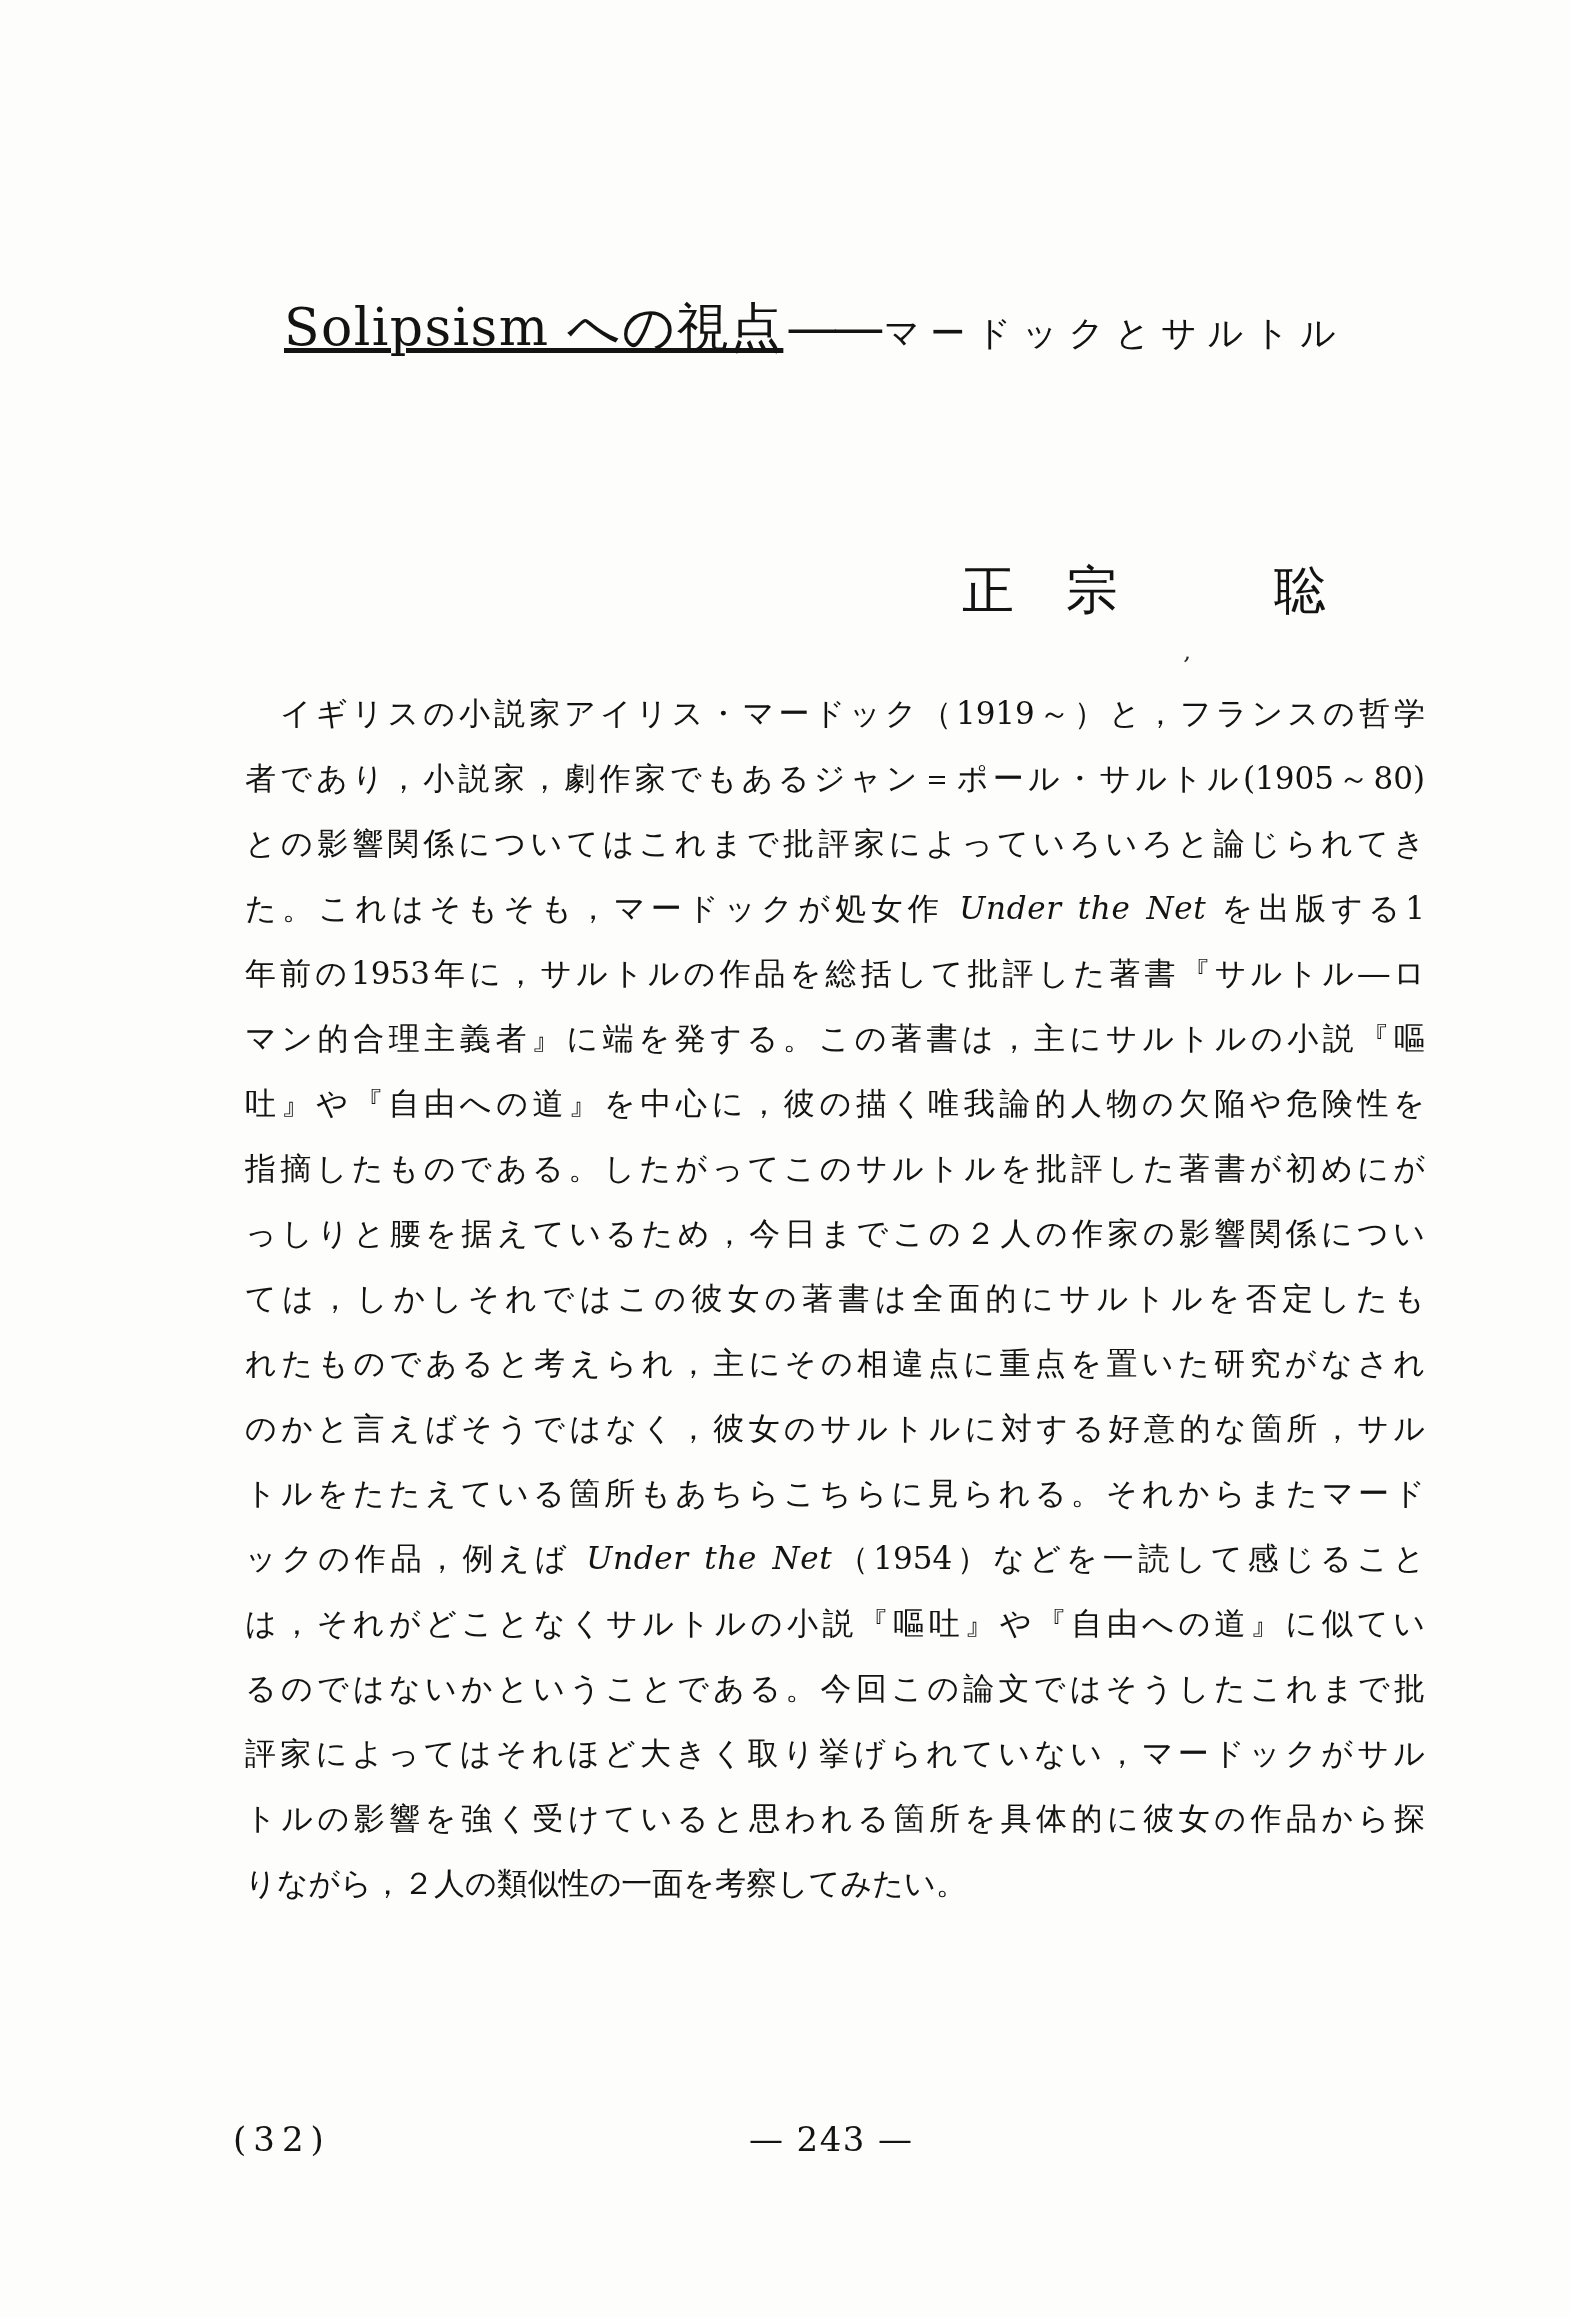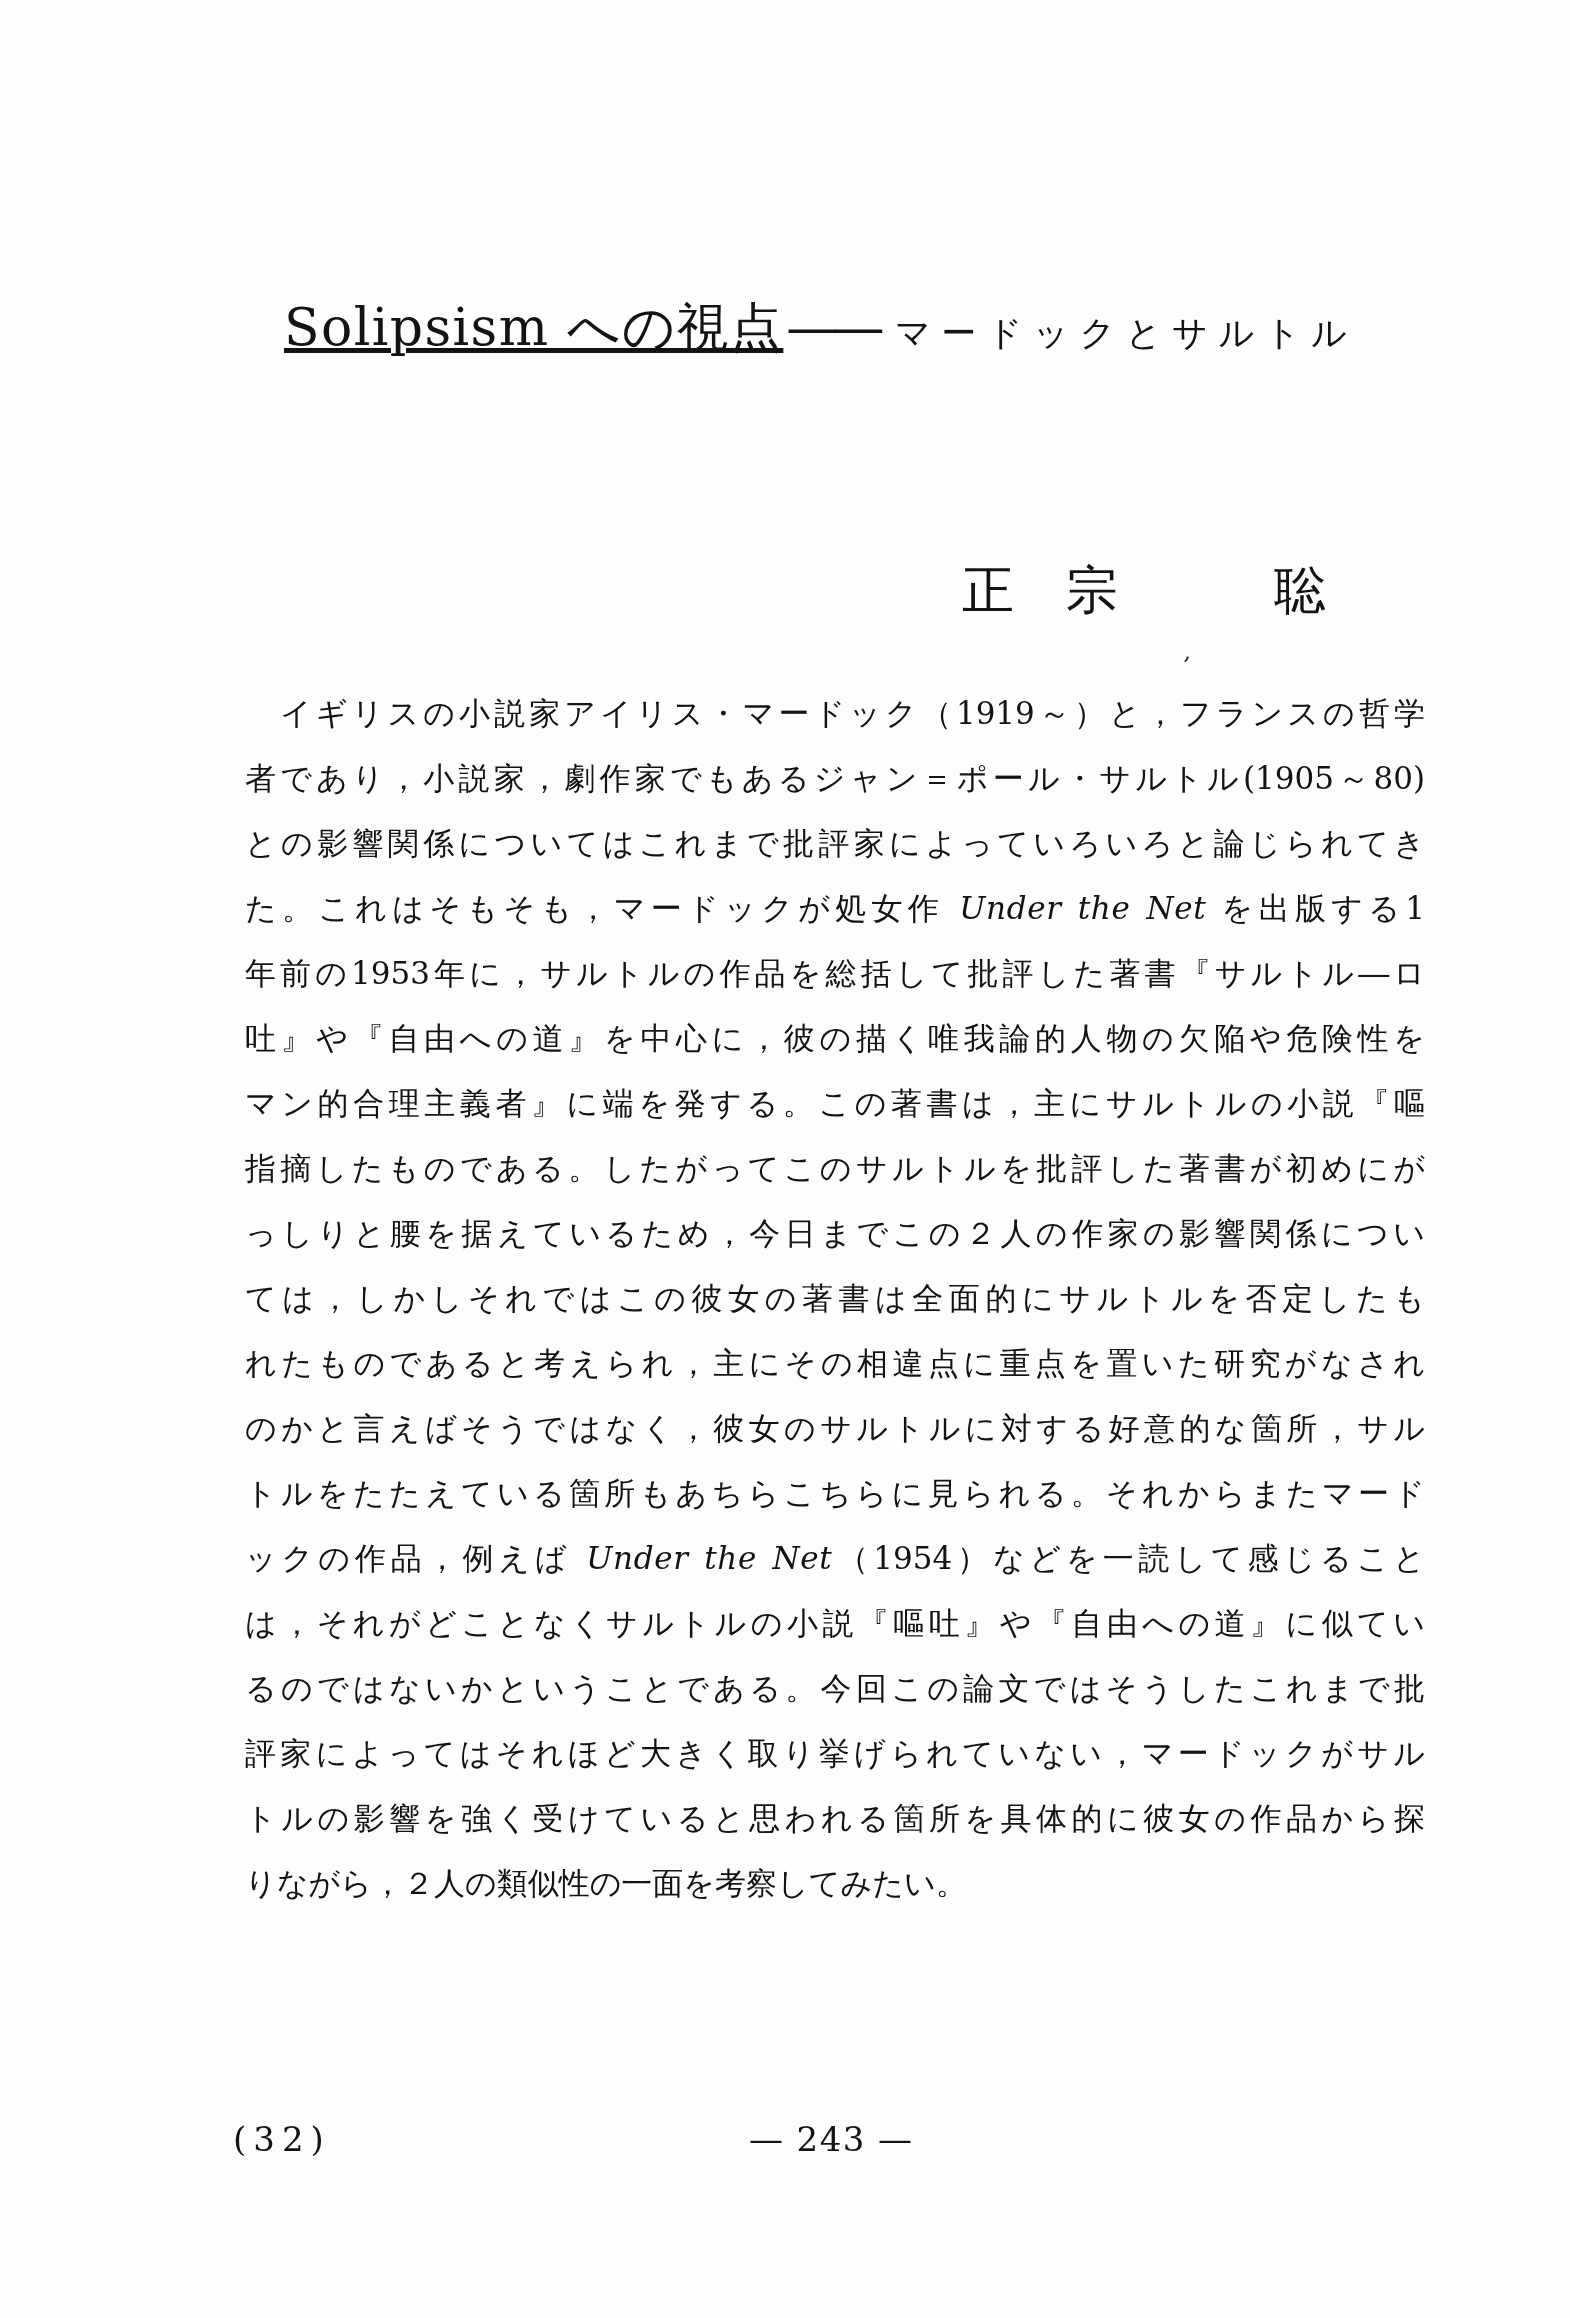--- a/index.html
+++ b/index.html
@@ -32,21 +32,21 @@
     text-decoration: underline;
   }
   .title-dash {
     font-size: 52px;
     letter-spacing: -5.6px;
     margin-left: 2.8px;
   }
   .title-sub {
     font-size: 35px;
     letter-spacing: 10.5px;
-    margin-left: 16px;
+    margin-left: 5px;
   }
   
   .author {
     position: absolute;
     left: 962px;
     top: 556px;
     font-size: 52px;
     white-space: nowrap;
   }
   
@@ -110,22 +110,22 @@
   <div class="author">正　宗　　　聡</div>
 
   <span class="stray">ʼ</span>
 
   <div class="body-block">
       <div class="bline">　イギリスの小説家アイリス・マードック（1919～）と，フランスの哲学</div>
       <div class="bline">者であり，小説家，劇作家でもあるジャン＝ポール・サルトル(1905～80)</div>
       <div class="bline">との影響関係についてはこれまで批評家によっていろいろと論じられてき</div>
       <div class="bline">た。これはそもそも，マードックが処女作 <i>Under the Net</i> を出版する1</div>
       <div class="bline">年前の1953年に，サルトルの作品を総括して批評した著書『サルトル―ロ</div>
+      <div class="bline">マン的合理主義者』に端を発する。この著書は，主にサルトルの小説『嘔</div>
       <div class="bline">吐』や『自由への道』を中心に，彼の描く唯我論的人物の欠陥や危険性を</div>
-      <div class="bline">マン的合理主義者』に端を発する。この著書は，主にサルトルの小説『嘔</div>
       <div class="bline">指摘したものである。したがってこのサルトルを批評した著書が初めにが</div>
       <div class="bline">っしりと腰を据えているため，今日までこの２人の作家の影響関係につい</div>
       <div class="bline">ては，しかしそれではこの彼女の著書は全面的にサルトルを否定したも</div>
       <div class="bline">れたものであると考えられ，主にその相違点に重点を置いた研究がなされ</div>
       <div class="bline">のかと言えばそうではなく，彼女のサルトルに対する好意的な箇所，サル</div>
       <div class="bline">トルをたたえている箇所もあちらこちらに見られる。それからまたマード</div>
       <div class="bline">ックの作品，例えば <i>Under the Net</i>（1954）などを一読して感じること</div>
       <div class="bline">は，それがどことなくサルトルの小説『嘔吐』や『自由への道』に似てい</div>
       <div class="bline">るのではないかということである。今回この論文ではそうしたこれまで批</div>
       <div class="bline">評家によってはそれほど大きく取り挙げられていない，マードックがサル</div>

